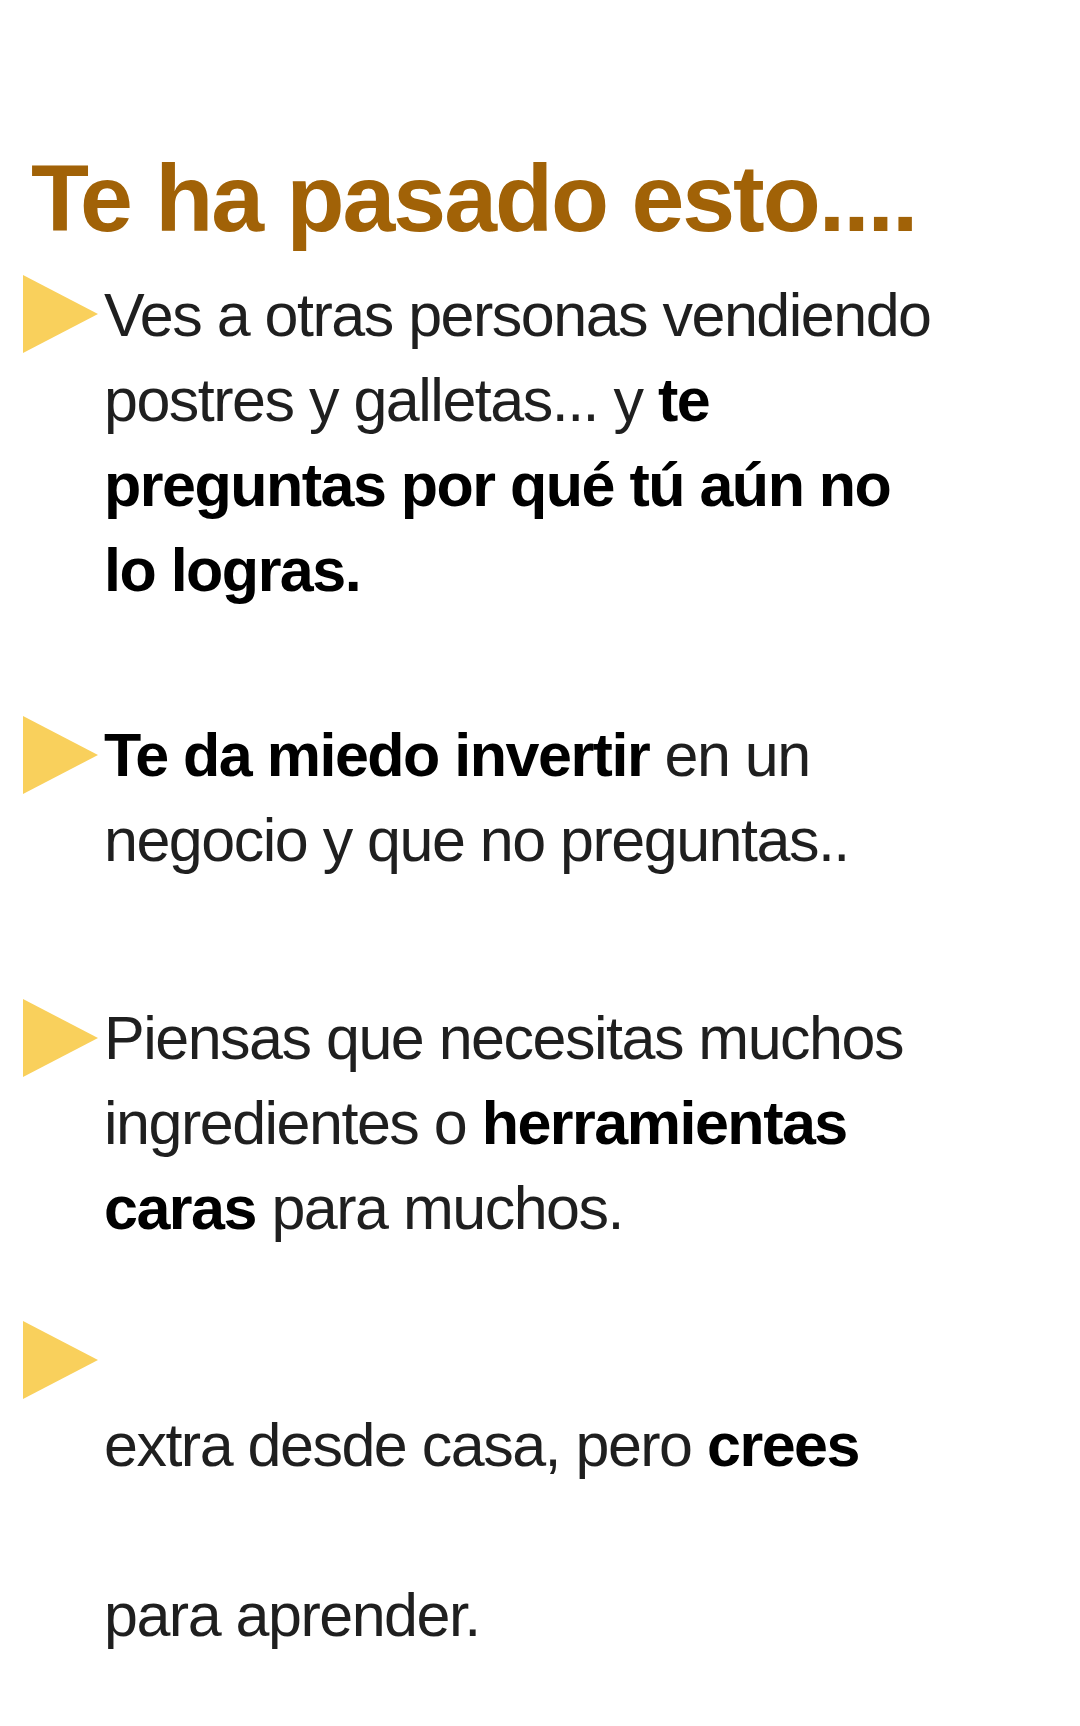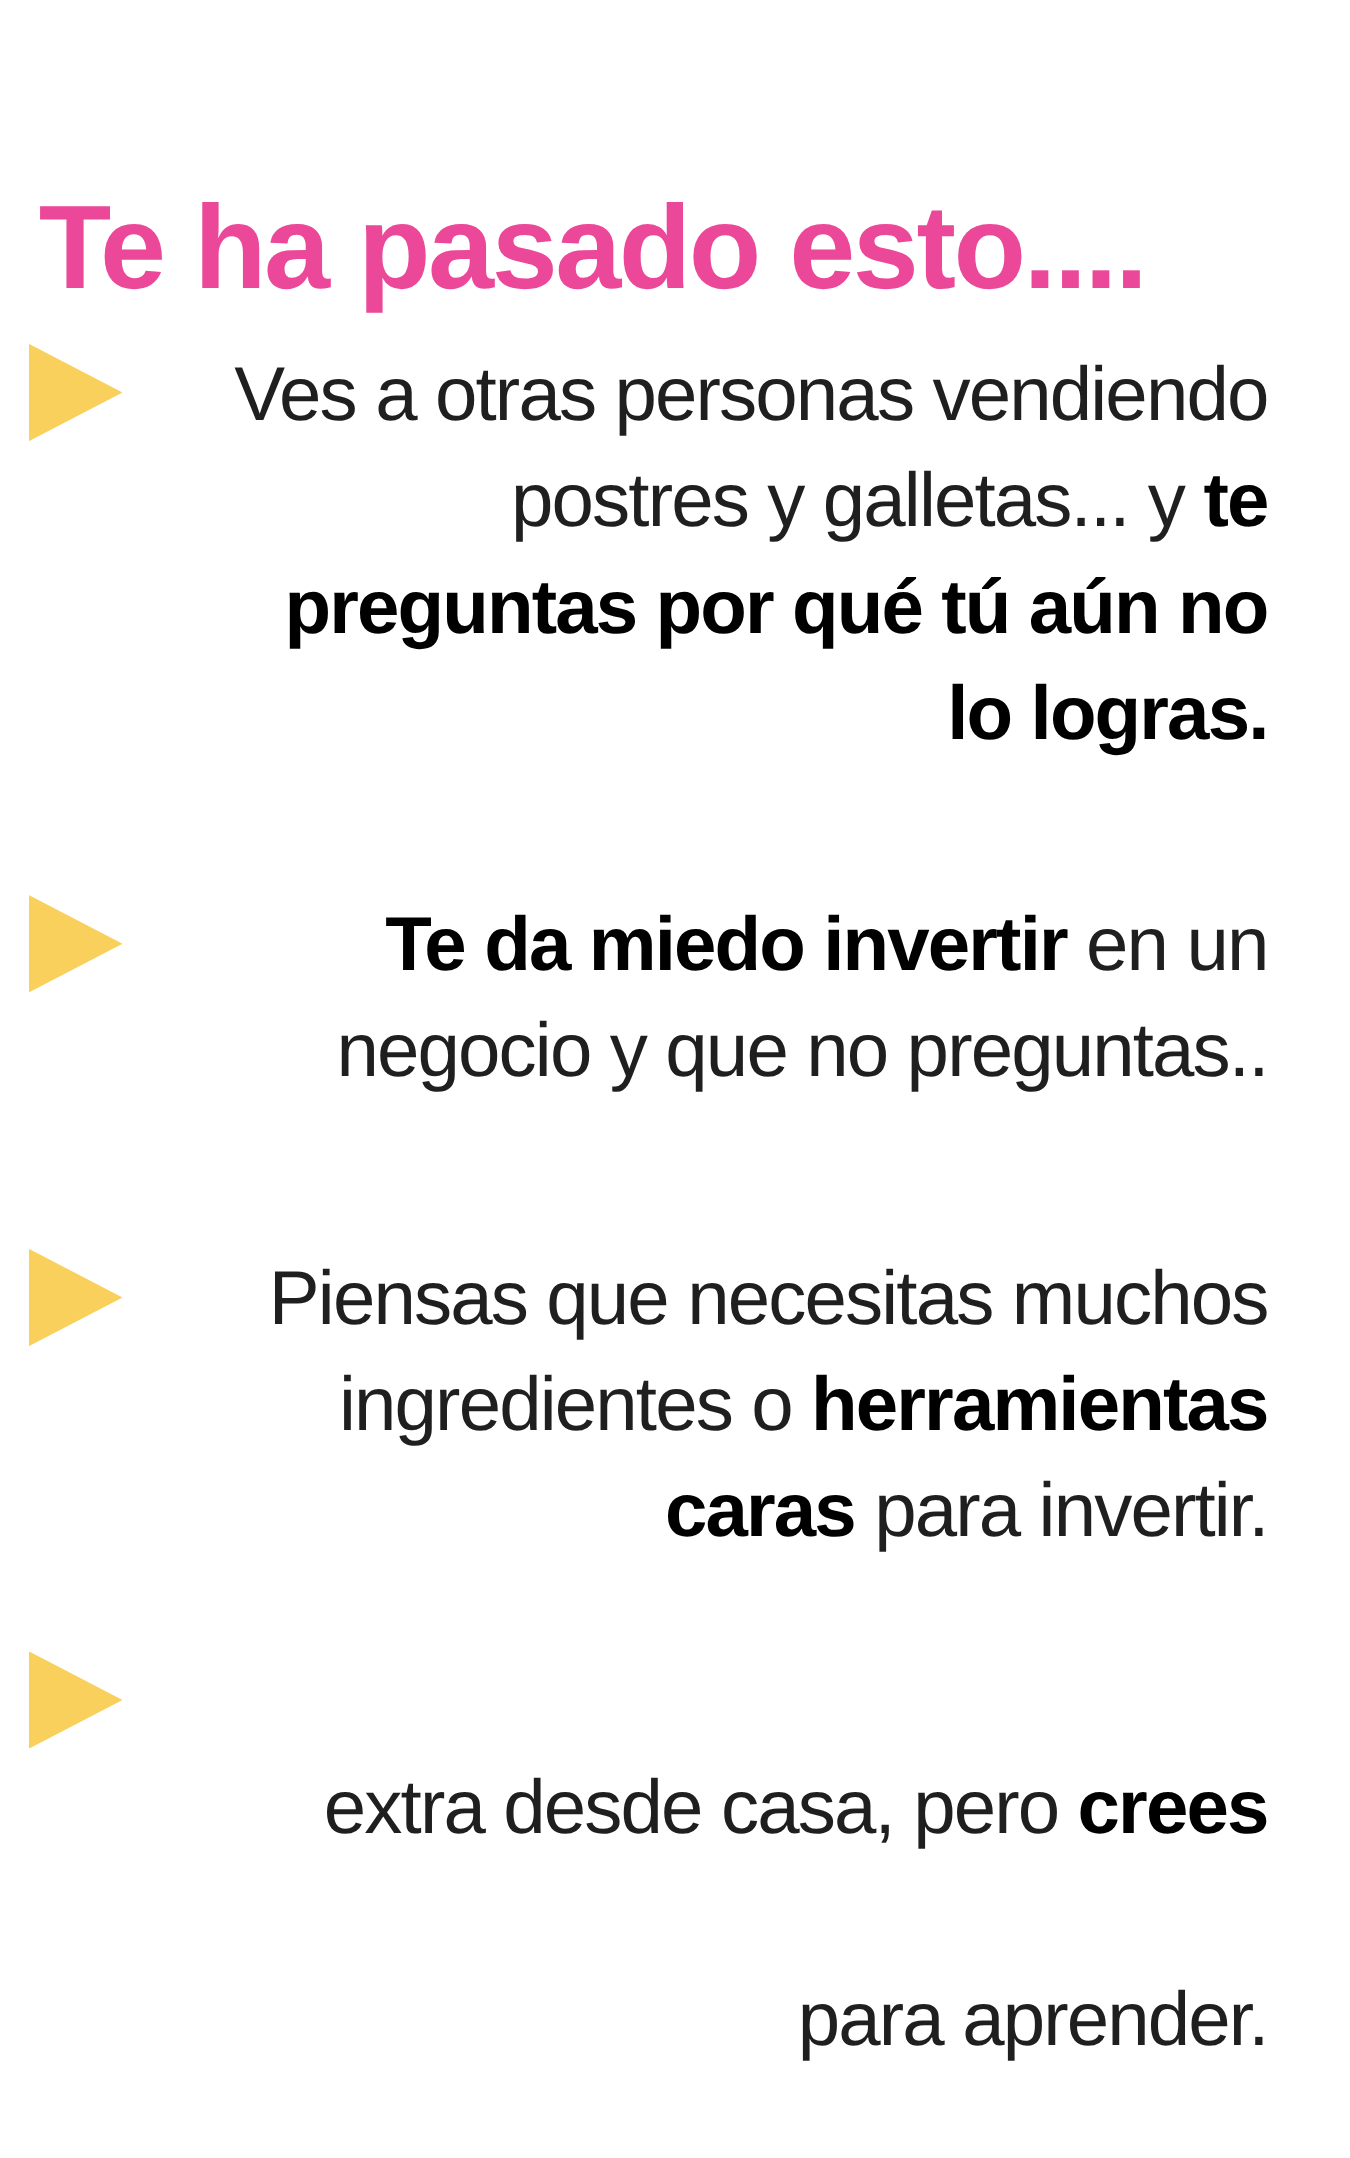--- a/index.html
+++ b/index.html
@@ -17,61 +17,60 @@
     background: #ffffff;
   }
   .page-title {
     position: absolute;
     left: 31px;
     top: 79px;
     font-size: 95px;
     line-height: 110px;
     font-weight: 700;
     letter-spacing: -2px;
-    color: #ec4899;
+    color: #a16207;
     white-space: nowrap;
   }
   .bullet-item { position: absolute; left: 0; }
   .bullet-marker {
     position: absolute;
     left: 23px;
     width: 75px;
     height: 78px;
     background: #f9d05c;
     clip-path: polygon(0 0, 100% 50%, 0 100%);
   }
   .bullet-text {
     position: absolute;
     left: 104px;
     width: 910px;
     font-size: 61px;
     line-height: 85px;
     letter-spacing: -1.5px;
     color: #1f1f1f;
     font-weight: 400;
-    text-align: right;
   }
   .bullet-text b { font-weight: 700; color: #000000; }
 </style>
 </head>
 <body>
 
 <div class="canvas">
   <h1 class="page-title">Te ha pasado esto....</h1>
   <div id="bullets-root">
       <div class="bullet-item">
         <span class="bullet-marker" style="top: 275px;"></span>
         <div class="bullet-text" style="top: 273px;"><span>Ves a otras personas vendiendo</span><br><span>postres y galletas... y </span><b>te</b><br><b>preguntas por qué tú aún no</b><br><b>lo logras.</b></div>
       </div>
       <div class="bullet-item">
         <span class="bullet-marker" style="top: 716px;"></span>
         <div class="bullet-text" style="top: 713px;"><b>Te da miedo invertir</b><span> en un</span><br><span>negocio y que no preguntas..</span></div>
       </div>
       <div class="bullet-item">
         <span class="bullet-marker" style="top: 999px;"></span>
-        <div class="bullet-text" style="top: 996px;"><span>Piensas que necesitas muchos</span><br><span>ingredientes o </span><b>herramientas</b><br><b>caras</b><span> para invertir.</span></div>
+        <div class="bullet-text" style="top: 996px;"><span>Piensas que necesitas muchos</span><br><span>ingredientes o </span><b>herramientas</b><br><b>caras</b><span> para muchos.</span></div>
       </div>
       <div class="bullet-item">
         <span class="bullet-marker" style="top: 1321px;"></span>
         <div class="bullet-text" style="top: 1318px;"><br><span>extra desde casa, pero </span><b>crees</b><br><br><span>para aprender.</span></div>
       </div>
     </div>
 </div>
 
 </body></html>

